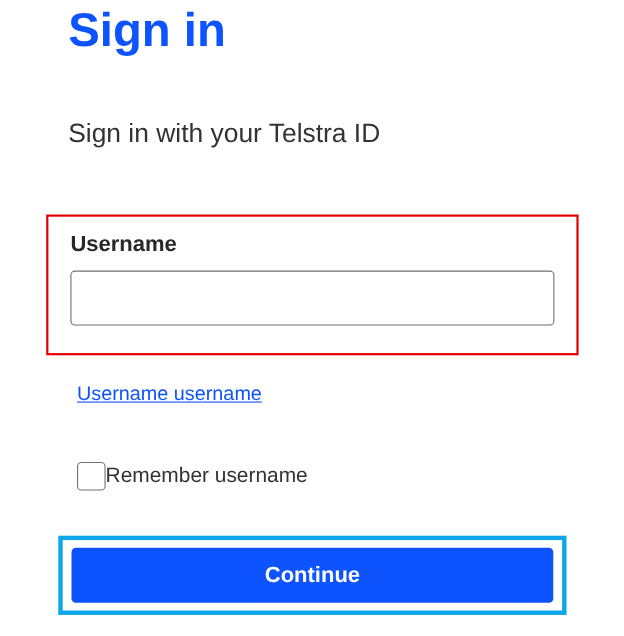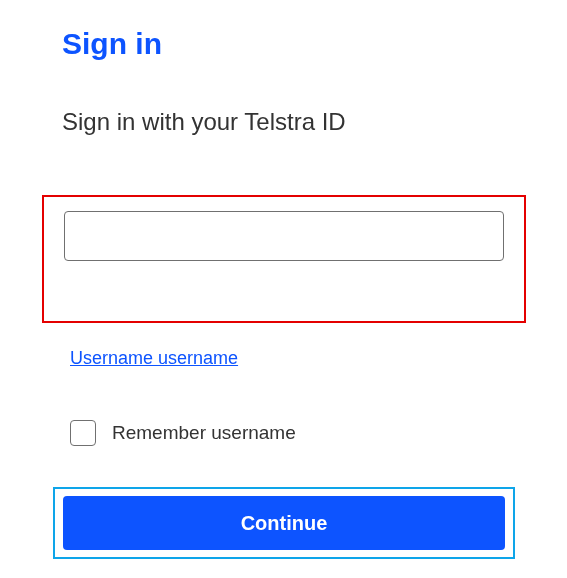--- a/index.html
+++ b/index.html
@@ -9,25 +9,25 @@
     }
     body {
       font-family: -apple-system, BlinkMacSystemFont, "Segoe UI", Helvetica, Arial, sans-serif;
       background: #ffffff;
       width: 567px;
       height: 578px;
       position: relative;
     }
     .page-title {
       color: #0d54ff;
-      font-size: 30px;
+      font-size: 43px;
       font-weight: 700;
       position: absolute;
       left: 62px;
-      top: 27px;
+      top: 4px;
     }
     .subtitle {
       color: #333333;
       font-size: 24px;
       font-weight: 400;
       position: absolute;
       left: 62px;
       top: 108px;
     }
     .username-block {
@@ -63,21 +63,20 @@
       font-size: 18px;
       text-decoration: underline;
       font-weight: 400;
     }
     .remember-row {
       position: absolute;
       left: 70px;
       top: 420px;
       display: flex;
       align-items: center;
-      gap: 16px;
     }
     .checkbox {
       width: 26px;
       height: 26px;
       border: 1.5px solid #707070;
       border-radius: 4px;
       background: #ffffff;
       appearance: none;
       cursor: pointer;
       position: relative;
@@ -94,21 +93,21 @@
       color: #333333;
       font-size: 19px;
       font-weight: 400;
     }
     .continue-wrap {
       position: absolute;
       left: 53px;
       top: 487px;
       width: 462px;
       height: 72px;
-      border: 2px solid #0ea5e9;
+      border: 4px solid #0ea5e9;
       padding: 7px 8px;
     }
     .continue-button {
       width: 100%;
       height: 100%;
       background: #0d54ff;
       border: none;
       border-radius: 4px;
       color: #ffffff;
       font-size: 20px;
@@ -117,20 +116,21 @@
     }
   </style>
 </head>
 <body>
 
 <h1 class="page-title">Sign in</h1>
 
 <p class="subtitle">Sign in with your Telstra ID</p>
 
 <div class="username-block">
+  <label class="field-label">Username</label>
   <input type="text" class="text-input" value="" style="">
 </div>
 
 <a href="#" class="recover-link">Username username</a>
 
 <div class="remember-row">
   <input type="checkbox" class="checkbox" style="">
   <span class="remember-label">Remember username</span>
 </div>
 

